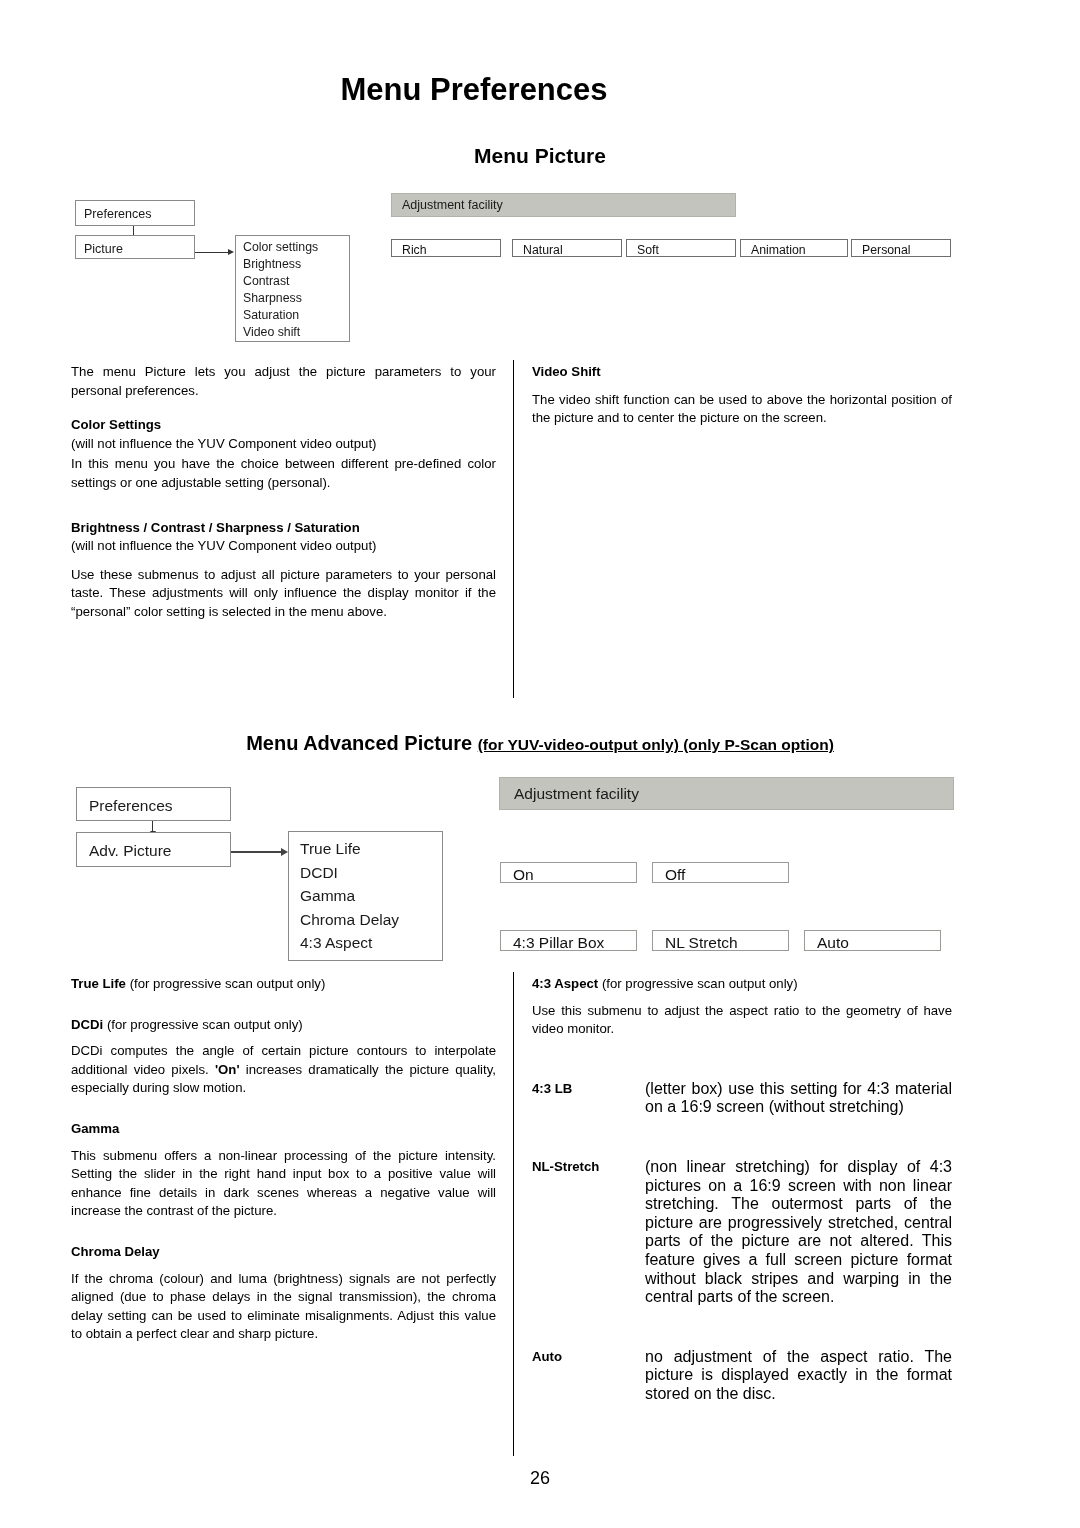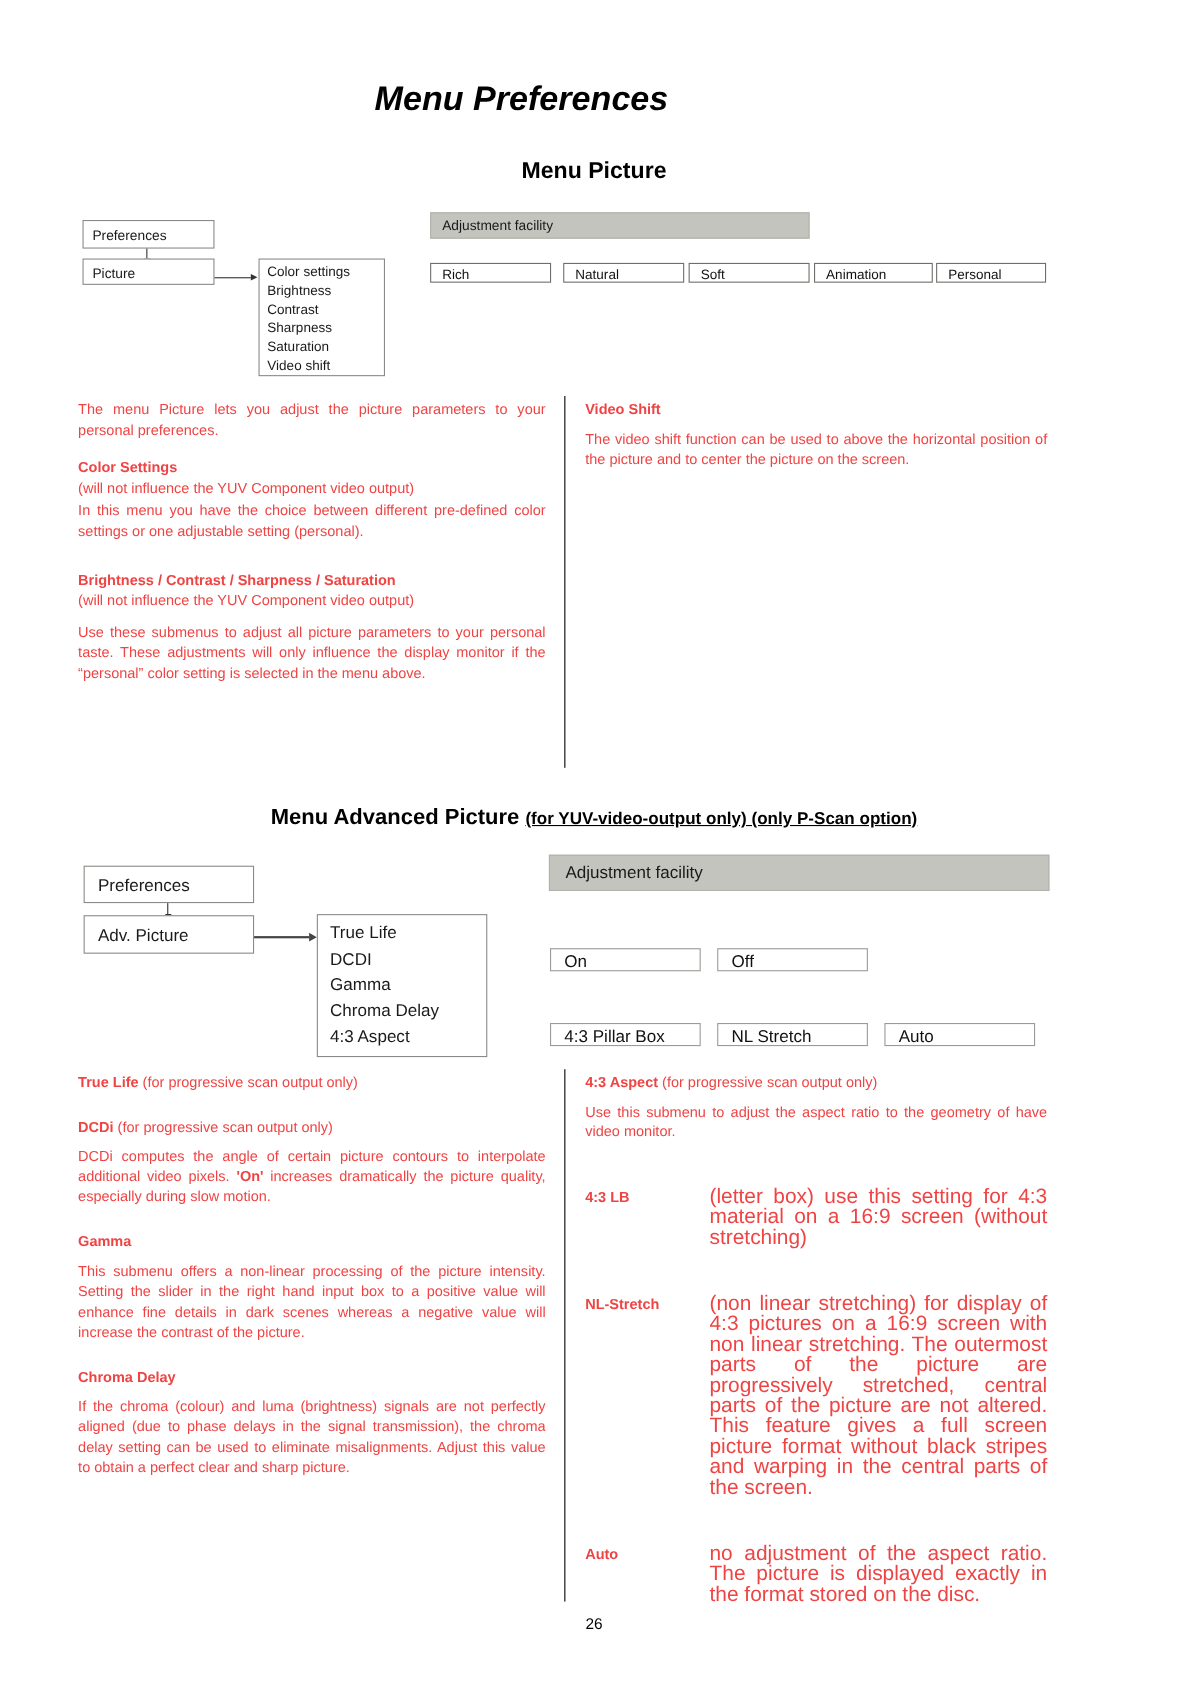--- a/index.html
+++ b/index.html
@@ -25,21 +25,20 @@
 
   
   .h1-title {
     position: absolute;
     left: 0; top: 72px;
     width: 948px;
     text-align: center;
     font-size: 31px;
     font-weight: bold;
     letter-spacing: 0px;
-    font-style: italic;
   }
   .h2-title {
     position: absolute;
     left: 0; top: 144px;
     width: 1080px;
     text-align: center;
     font-size: 21px;
     font-weight: bold;
   }
   .h2-adv {
@@ -145,21 +144,21 @@
     background: #000000;
   }
   #vrule-top    { left: 513px; top: 360px;  height: 338px; }
   #vrule-bottom { left: 513px; top: 972px;  height: 484px; }
 
   
   .col {
     position: absolute;
     font-size: 13.2px;
     line-height: 18.6px;
-    color: #ef4444;
+    color: #000000;
   }
   #col-top-left  { left: 71px;  top: 363px; width: 425px; }
   #col-top-right { left: 532px; top: 363px; width: 420px; }
   #col-bot-left  { left: 71px;  top: 975px; width: 425px; }
   #col-bot-right { left: 532px; top: 975px; width: 420px; }
 
   .col p {
     margin: 0 0 0 0;
     text-align: justify;
     text-justify: inter-word;
@@ -186,21 +185,21 @@
     position: absolute;
     left: 0; top: 0;
     font-weight: bold;
     font-size: 13.2px;
     line-height: 18.6px;
     white-space: nowrap;
   }
   .defrow .desc {
     margin-left: 113px;
     text-align: justify;
-    font-size: 19px;
+    font-size: 16px;
     line-height: 18.6px;
     margin-top: 41px;
   }
 
   
   #box-preferences-2 { left: 76px;  top: 787px; width: 155px; height: 34px; }
   #box-adv-picture-2 { left: 76px;  top: 832px; width: 155px; height: 35px; }
   #box-submenu-2     { left: 288px; top: 831px; width: 155px; height: 130px; padding: 5px 11px; }
   #box-preferences-2 .label-inner,
   #box-adv-picture-2 .label-inner { padding: 7px 12px; font-size: 15.5px; }
@@ -253,21 +252,21 @@
   #opt-pillarbox   { left: 500px; top: 930px; width: 137px; height: 21px; }
   #opt-nlstretch   { left: 652px; top: 930px; width: 137px; height: 21px; }
   #opt-auto        { left: 804px; top: 930px; width: 137px; height: 21px; }
 
   
   .page-number {
     position: absolute;
     left: 0; top: 1468px;
     width: 1080px;
     text-align: center;
-    font-size: 14px;
+    font-size: 18px;
   }
 </style>
 </head>
 <body>
 
 <div class="page">
 
   <div class="h1-title">Menu Preferences</div>
 
   <div class="h2-title">Menu Picture</div>

